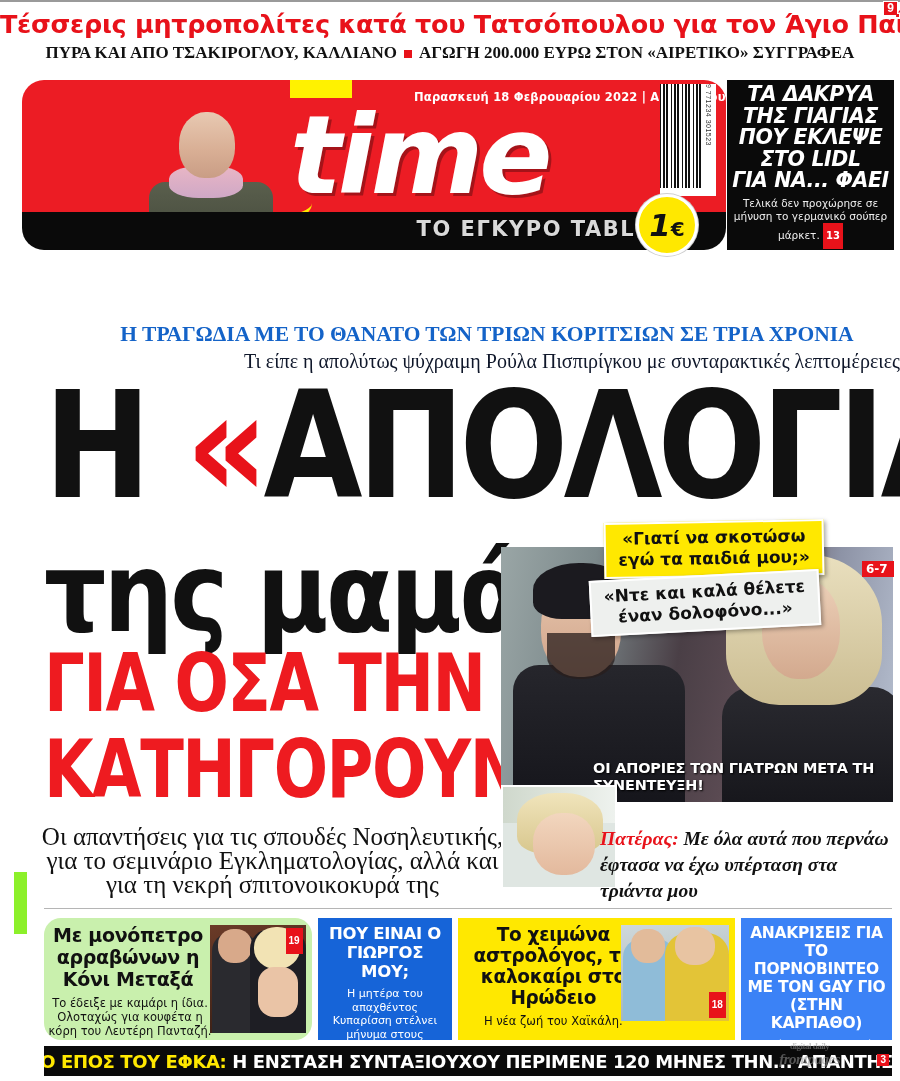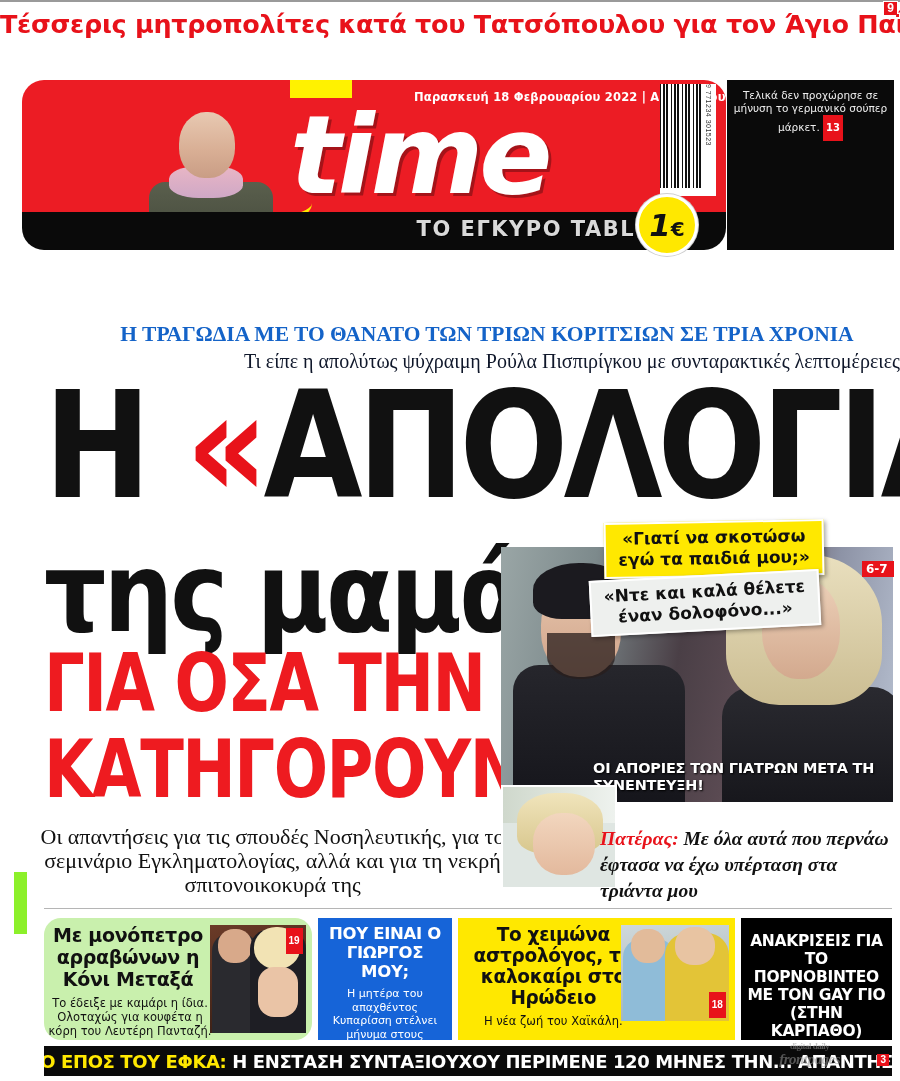--- a/index.html
+++ b/index.html
@@ -98,21 +98,21 @@
   .hl2{position:absolute;left:44px;top:538px;font-size:98px;line-height:98px;font-weight:bold;
       color:#111;letter-spacing:-3px;white-space:nowrap;
       font-family:"DejaVu Sans","Liberation Sans",sans-serif;transform:scaleY(1.12);transform-origin:left top;}
   .hl3{position:absolute;left:44px;top:640px;font-size:64px;line-height:70px;font-weight:bold;
       color:#ee1b20;letter-spacing:-1.5px;white-space:nowrap;
       font-family:"DejaVu Sans","Liberation Sans",sans-serif;transform:scaleY(1.25);transform-origin:left top;}
   .hl4{position:absolute;left:44px;top:726px;font-size:64px;line-height:70px;font-weight:bold;
       color:#ee1b20;letter-spacing:-1.5px;white-space:nowrap;
       font-family:"DejaVu Sans","Liberation Sans",sans-serif;transform:scaleY(1.25);transform-origin:left top;}
   .deck{position:absolute;left:40px;top:825px;width:465px;text-align:center;color:#111;
-      font-size:22px;line-height:24px;font-family:"Liberation Serif","DejaVu Serif",serif;}
+      font-size:25px;line-height:24px;font-family:"Liberation Serif","DejaVu Serif",serif;}
 
   
   .photo{position:absolute;left:501px;top:547px;width:392px;height:255px;overflow:hidden;
       background:linear-gradient(160deg,#5d6470 0%,#3c4350 40%,#23262f 100%);}
   .ph-wall{position:absolute;left:0;top:0;width:392px;height:255px;
       background:linear-gradient(100deg,#9aa6a6 0%,#7d8a8c 22%,#4a3f46 45%,#5a4a52 60%,#8d93a6 78%,#b9c2d2 100%);}
   .ph-man{position:absolute;left:18px;top:12px;width:160px;height:243px;}
   .ph-man .face{position:absolute;left:22px;top:22px;width:80px;height:96px;border-radius:46%;
       background:linear-gradient(180deg,#e7c6ad,#cfa288);}
   .ph-man .hair{position:absolute;left:14px;top:4px;width:96px;height:56px;border-radius:48% 48% 30% 30%;
@@ -165,21 +165,21 @@
   .father .lead{color:#e8121a;}
 
   .hairline{position:absolute;left:44px;top:908px;width:848px;height:1px;background:#b5b5b5;}
 
   
   .promos{position:absolute;left:44px;top:918px;width:848px;height:122px;display:flex;gap:6px;}
   .promo{position:relative;box-sizing:border-box;overflow:hidden;}
   .p1{width:273px;background:#c9f0ad;padding:6px 0 0 0;border-radius:17px;}
   .p2{width:137px;background:#1664d8;padding:6px 6px 0 6px;}
   .p3{width:282px;background:#ffe800;padding:6px 0 0 0;}
-  .p4{width:154px;background:#000000;padding:14px 6px 0 6px;}
+  .p4{width:154px;background:#3b82f6;padding:6px 6px 0 6px;}
 
   .p1 .ptitle{width:168px;text-align:center;font-size:19px;line-height:22px;font-weight:bold;color:#111;
       font-family:"DejaVu Sans","Liberation Sans",sans-serif;letter-spacing:-.3px;}
   .p1 .pbody{width:172px;margin-top:6px;text-align:center;font-size:11.5px;line-height:14px;color:#111;
       font-family:"DejaVu Sans","Liberation Sans",sans-serif;}
   .p1 .pthumb{position:absolute;right:6px;top:7px;width:96px;height:108px;overflow:hidden;
       background:linear-gradient(160deg,#6b3b28,#301a12);}
   .p1 .pt-m{position:absolute;left:2px;top:8px;width:46px;height:100px;background:#2a2a2f;border-radius:18px 18px 0 0;}
   .p1 .pt-mh{position:absolute;left:8px;top:4px;width:34px;height:34px;border-radius:46%;background:#d8a98a;}
   .p1 .pt-w{position:absolute;right:0;top:4px;width:56px;height:104px;background:#1e1e24;border-radius:20px 20px 0 0;}
@@ -222,20 +222,23 @@
   .watermark small{display:block;font-size:9px;font-style:normal;text-align:center;}
 </style>
 </head>
 <body>
 
 <div class="page">
 
   <div class="topline"></div>
   <div class="page9badge">9</div>
   <div class="sky-head">Τέσσερις μητροπολίτες κατά του Τατσόπουλου για τον Άγιο Παΐσιο</div>
+  <div class="sky-sub">
+    <span>ΠΥΡΑ ΚΑΙ ΑΠΟ ΤΣΑΚΙΡΟΓΛΟΥ, ΚΑΛΛΙΑΝΟ</span><span class="sq"></span><span>ΑΓΩΓΗ 200.000 ΕΥΡΩ ΣΤΟΝ «ΑΙΡΕΤΙΚΟ» ΣΥΓΓΡΑΦΕΑ</span>
+  </div>
 
   <div class="masthead">
     <div class="mh-red">
       <div class="mh-yellowtab"></div>
       <div class="mh-swoosh"></div>
       <div class="mh-time">time</div>
       <div class="mh-dateline">Παρασκευή 18 Φεβρουαρίου 2022 | Αρ. Φύλλου 480</div>
       <div class="mh-person">
         <div class="mh-torso"></div>
         <div class="mh-scarf"></div>
@@ -249,20 +252,27 @@
   <div class="barcode">
     <div class="bars"></div>
     <div class="bctext">9 771234 301523</div>
   </div>
 
   <div class="mh-price">
     <span><span>1</span><i>€</i></span>
   </div>
 
   <div class="teaser">
+    <h3>
+      <span>ΤΑ ΔΑΚΡΥΑ</span><br>
+      <span>ΤΗΣ ΓΙΑΓΙΑΣ</span><br>
+      <span>ΠΟΥ ΕΚΛΕΨΕ</span><br>
+      <span>ΣΤΟ LIDL</span><br>
+      <span>ΓΙΑ ΝΑ... ΦΑΕΙ</span>
+    </h3>
     <div class="t-sub">
       <span>Τελικά δεν προχώρησε σε μήνυση το γερμανικό σούπερ μάρκετ.</span>
       <span class="badge-red">13</span>
     </div>
   </div>
 
   <div class="leftgreen"></div>
 
   <div class="kicker">Η ΤΡΑΓΩΔΙΑ ΜΕ ΤΟ ΘΑΝΑΤΟ ΤΩΝ ΤΡΙΩΝ ΚΟΡΙΤΣΙΩΝ ΣΕ ΤΡΙΑ ΧΡΟΝΙΑ</div>
   <div class="standfirst">Τι είπε η απολύτως ψύχραιμη Ρούλα Πισπιρίγκου με συνταρακτικές λεπτομέρειες</div>

